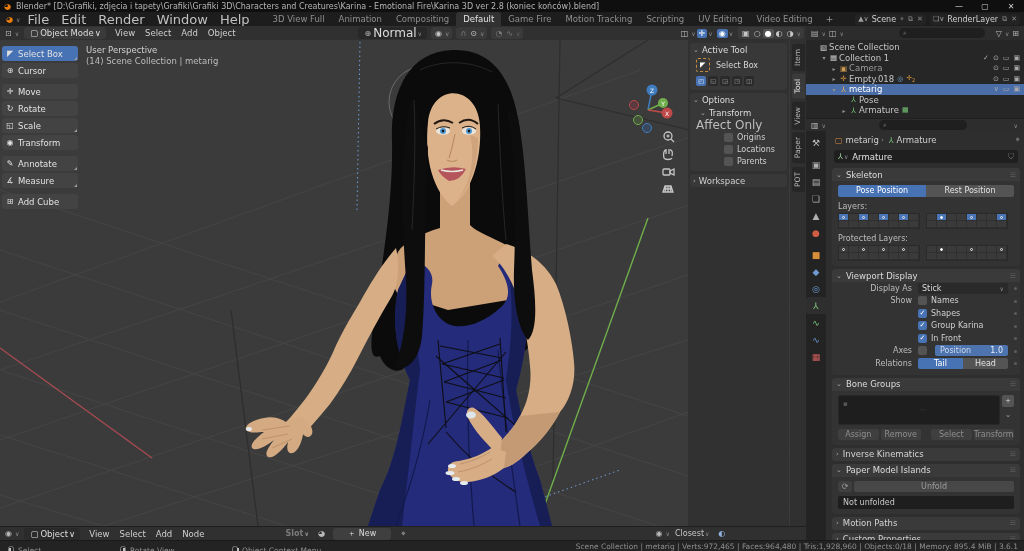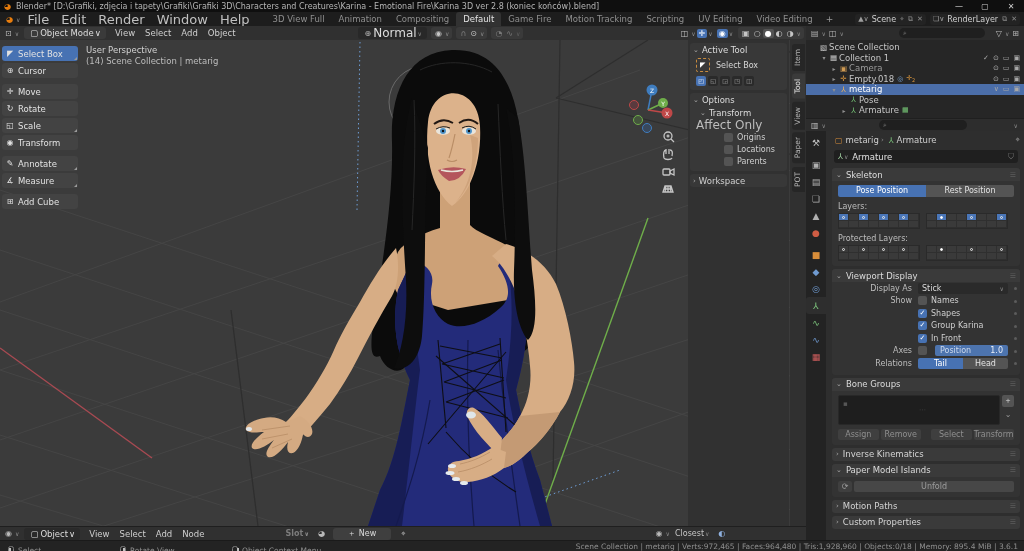--- a/index.html
+++ b/index.html
@@ -859,20 +859,21 @@
         <div class="prop-panel">
           <div class="prop-head">
             <span class="chev">⌄</span>
             <span>Paper Model Islands</span>
             <span class="grip">☰</span>
           </div>
           <div id="unfold-row">
             <span id="unfold-ico">⟳</span>
             <div id="unfold-btn">Unfold</div>
           </div>
+          <div id="not-unfolded">Not unfolded</div>
         </div>
 
         <div class="prop-collapsed">
           <span class="chev" style="font-size:7px;color:#aaa;margin-right:4px">›</span>
           <span>Motion Paths</span>
           <span class="grip">☰</span>
         </div>
         <div class="prop-collapsed">
           <span class="chev" style="font-size:7px;color:#aaa;margin-right:4px">›</span>
           <span>Custom Properties</span>

